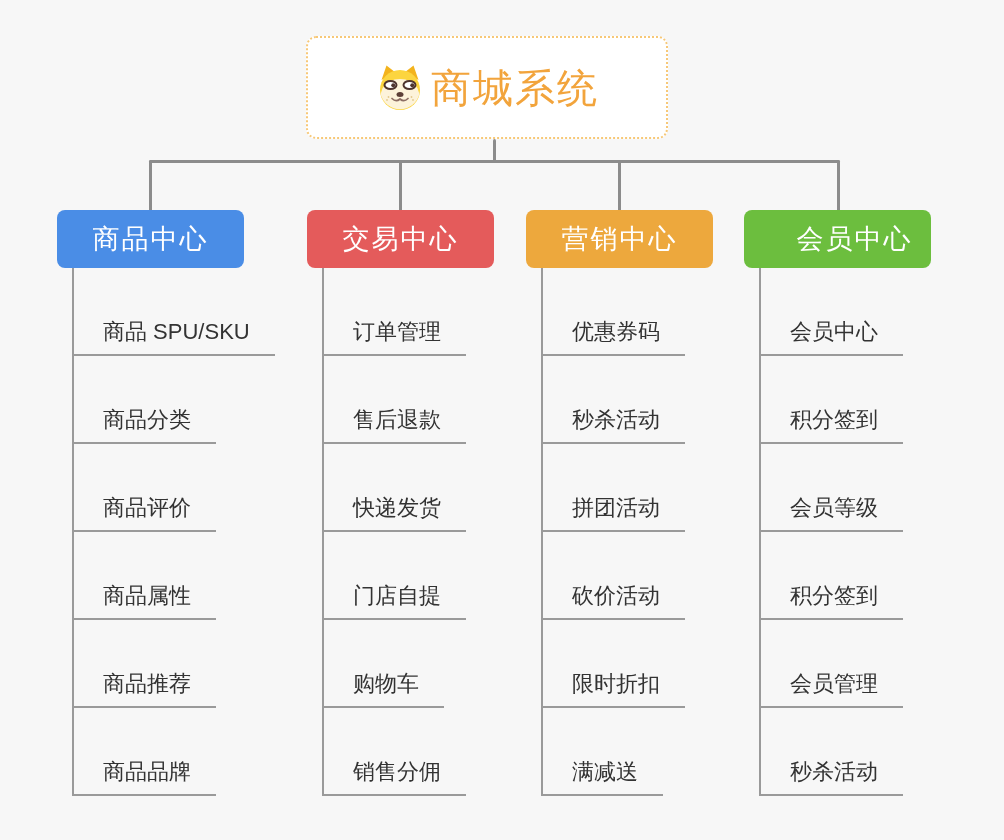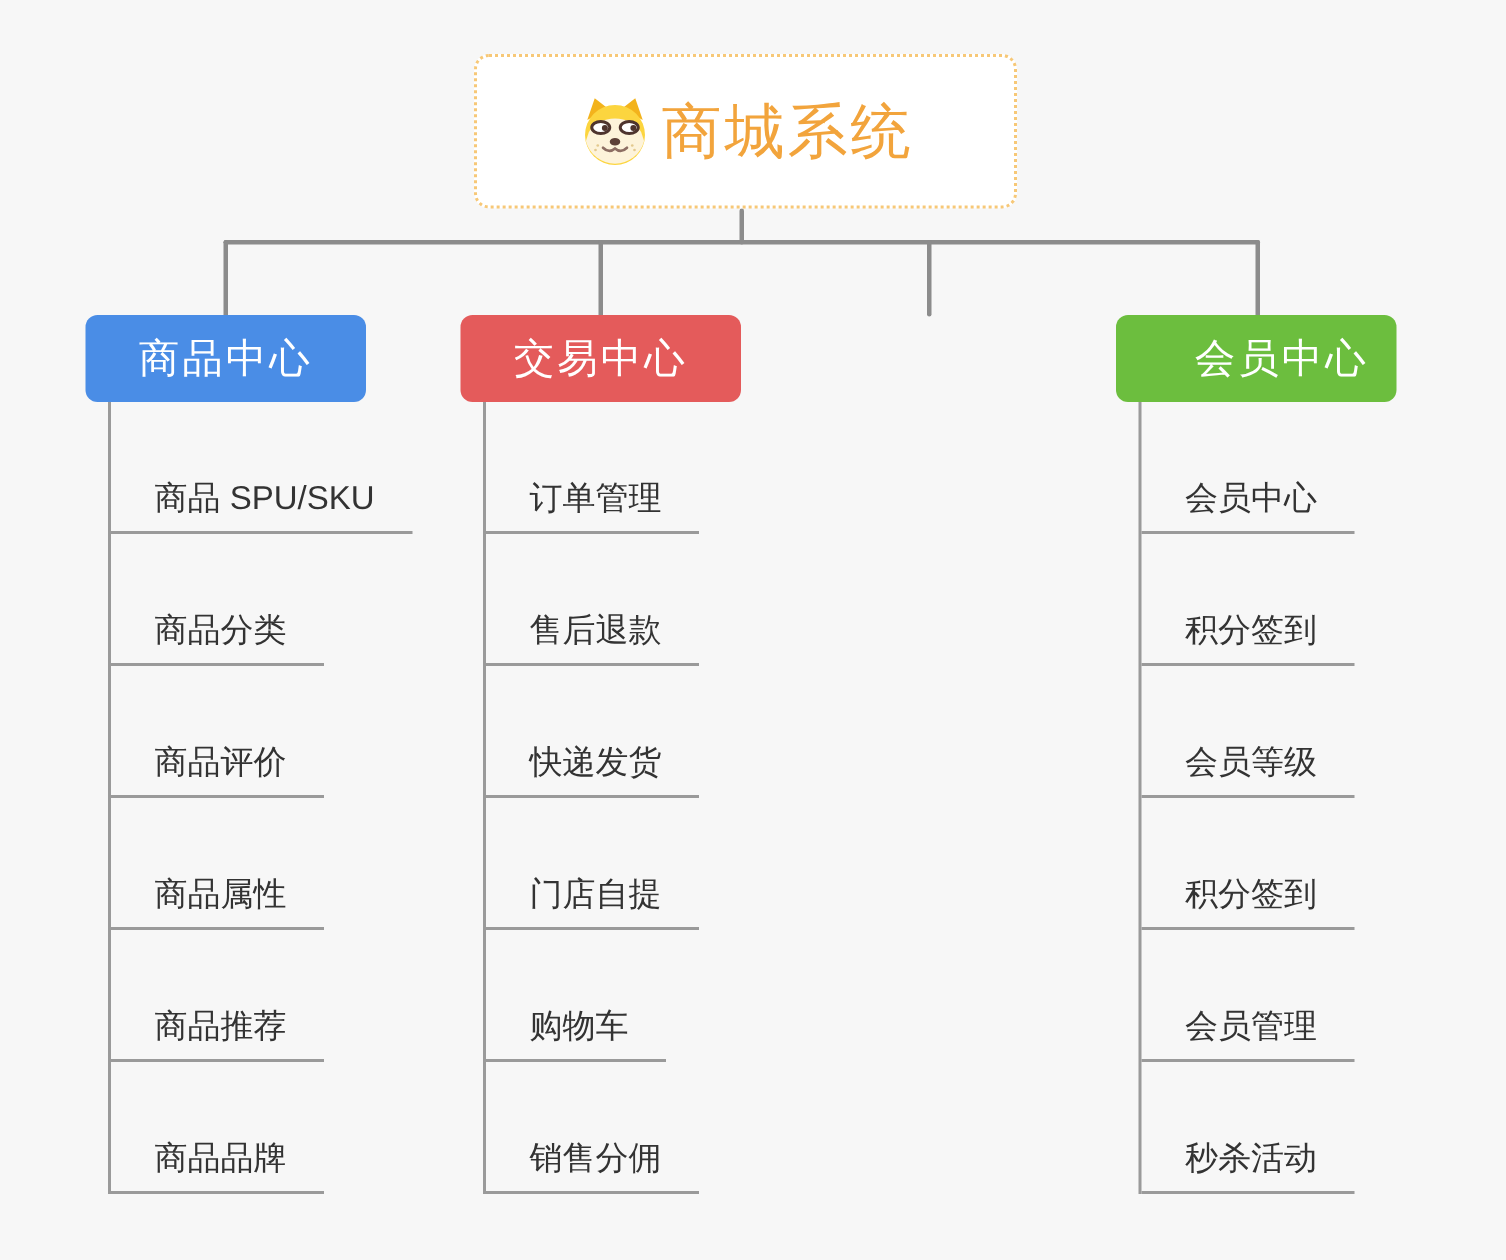--- a/index.html
+++ b/index.html
@@ -10,21 +10,21 @@
   .canvas {
     position:relative;
     width:1004px;
     height:840px;
     background:#f7f7f7;
     overflow:hidden;
   }
   
   .root-node {
     position:absolute;
-    left:316px; top:36px;
+    left:306px; top:36px;
     width:362px; height:103px;
     background:#ffffff;
     border:2px dotted #f7c877;
     border-radius:10px;
     box-sizing:border-box;
     display:flex;
     align-items:center;
     justify-content:center;
     gap:6px;
   }
@@ -149,20 +149,41 @@
       <div class="leaf">
           <span class="leaf-label">商品推荐</span>
         </div>
       <div class="leaf">
           <span class="leaf-label">商品品牌</span>
         </div>
     </div>
   </div>
 
   <div class="column" style="left:526px">
+    <div class="branch-box" style="background: rgb(237, 168, 61);">营销中心</div>
+    <div class="children">
+      <div class="leaf">
+          <span class="leaf-label">优惠券码</span>
+        </div>
+      <div class="leaf">
+          <span class="leaf-label">秒杀活动</span>
+        </div>
+      <div class="leaf">
+          <span class="leaf-label">拼团活动</span>
+        </div>
+      <div class="leaf">
+          <span class="leaf-label">砍价活动</span>
+        </div>
+      <div class="leaf">
+          <span class="leaf-label">限时折扣</span>
+        </div>
+      <div class="leaf">
+          <span class="leaf-label">满减送</span>
+        </div>
+    </div>
   </div>
 
   <div class="column" style="left:744px">
     <div class="branch-box" style="background: rgb(108, 190, 62); padding-left: 34px;">会员中心</div>
     <div class="children">
       <div class="leaf">
           <span class="leaf-label">会员中心</span>
         </div>
       <div class="leaf">
           <span class="leaf-label">积分签到</span>

